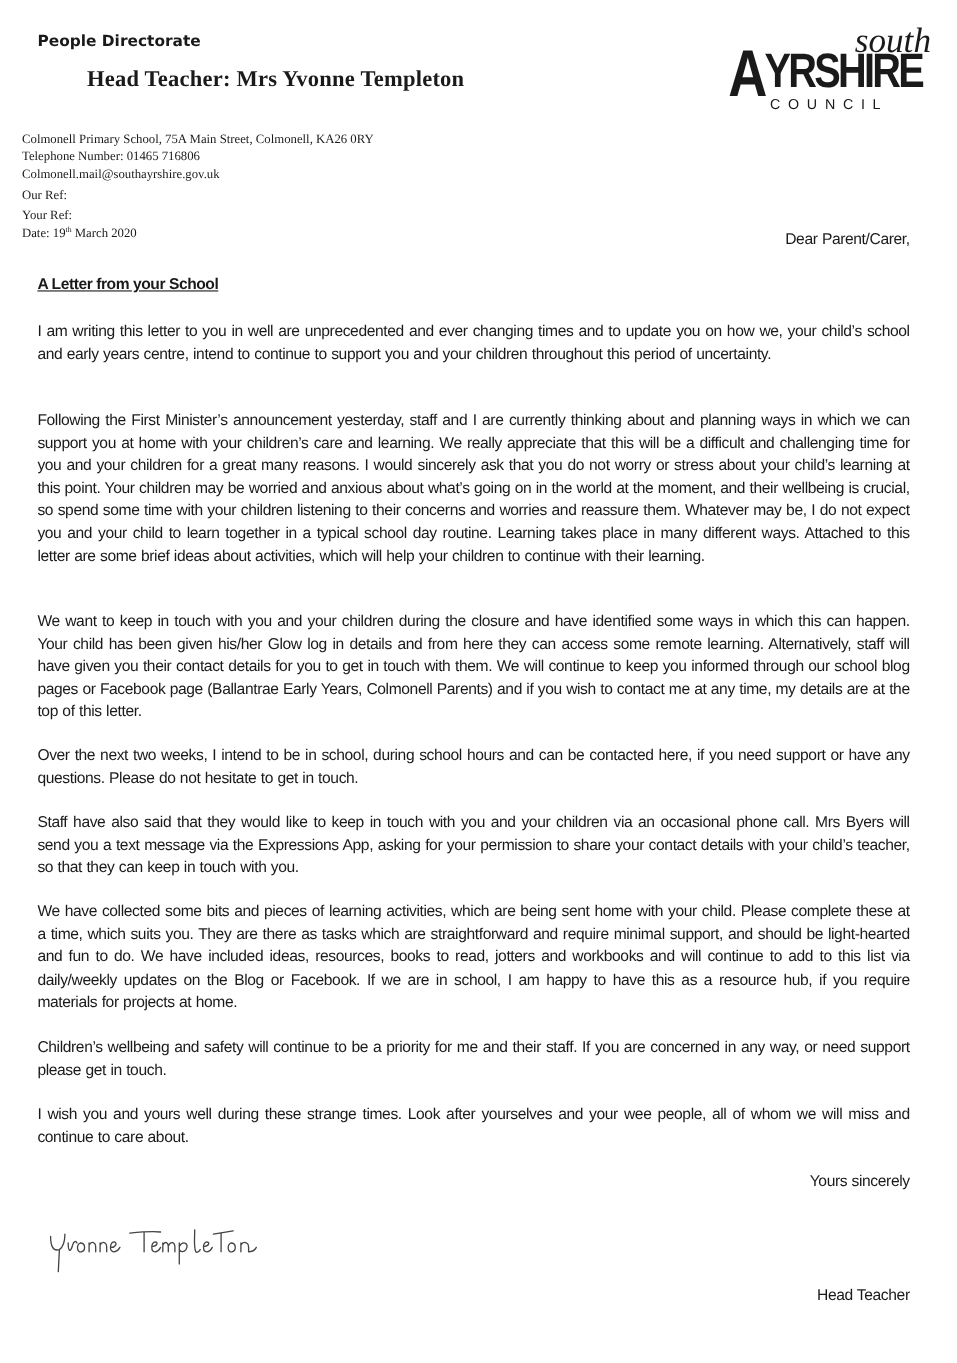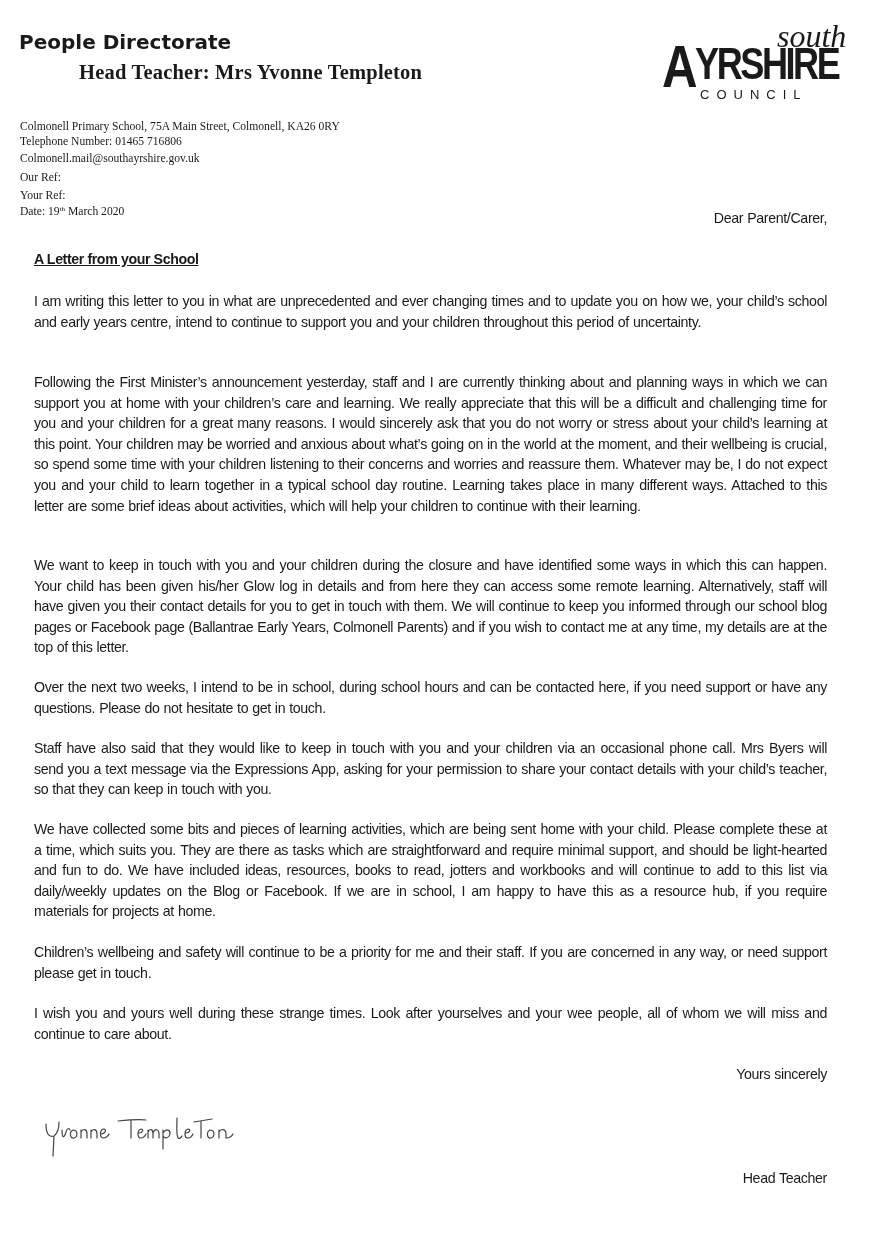--- a/index.html
+++ b/index.html
@@ -1,18 +1,18 @@
 <!DOCTYPE html>
 <html><head>
 <meta charset="utf-8">
 <style>
   html, body { margin: 0; padding: 0; background: #ffffff; }
   body { width: 870px; height: 1239px; position: relative; overflow: hidden; color: #1a1a1a; }
   .page { position: absolute; left: 0; top: 0; width: 870px; height: 1239px; }
-  .directorate { position: absolute; left: 19px; top: 30px; font-family: "DejaVu Sans", sans-serif; font-weight: bold; font-size: 20px; letter-spacing: 0px; }
+  .directorate { position: absolute; left: 34px; top: 30px; font-family: "DejaVu Sans", sans-serif; font-weight: bold; font-size: 14px; letter-spacing: 0px; }
   .headteacher { position: absolute; left: 34px; top: 61px; font-family: "Liberation Serif", serif; font-weight: bold; font-size: 20.5px; letter-spacing: 0.2px; margin-left: 45px; }
   .addr { position: absolute; left: 20px; font-family: Liberation Serif, serif; font-size: 11.6px; line-height: 14px; margin-top: 24px; }
   .addr sup { font-size: 7px; vertical-align: 4px; line-height: 0; }
   .logo { position: absolute; left: 660px; top: 18px; width: 170px; height: 90px; }
   .logo .south { position: absolute; left: 117px; top: 0; font-family: "Liberation Serif", serif; font-style: italic; font-size: 32px; color: #1a1a1a; }
   .logo .ayrshire { position: absolute; left: 2px; top: 19px; font-family: "Liberation Sans", sans-serif; font-weight: bold; font-size: 44px; letter-spacing: -3px; transform: scaleX(0.82); transform-origin: left top; color: #1a1a1a; line-height: 1; }
   .logo .ayrshire .big { font-size: 60px; vertical-align: -8px; }
   .logo .council { position: absolute; left: 40px; top: 69px; font-family: "Liberation Sans", sans-serif; font-size: 13px; letter-spacing: 7px; color: #1a1a1a; }
   .body-text { position: absolute; left: 34px; width: 793px; font-family: "Liberation Sans", sans-serif; font-size: 14.2px; line-height: 20.6px; letter-spacing: -0.35px; word-spacing: 0.4px; text-align: justify; }
   .body-text.left { text-align: right; }
@@ -37,21 +37,21 @@
   <div class="logo">
     <span class="south">south</span>
     <span class="ayrshire"><span class="big">A</span><span>YRSHIRE</span></span>
     <span class="council">COUNCIL</span>
   </div>
 
   <div class="body-text left" style="top:208px">Dear Parent/Carer,</div>
 
   <div class="subject">A Letter from your School</div>
 
-  <div class="body-text" style="top:291px">I am writing this letter to you in what are unprecedented and ever changing times and to update you on how we, your child’s school  and early years centre, intend to continue to support you and your children throughout this period of uncertainty.</div>
+  <div class="body-text" style="top:291px">I am writing this letter to you in well are unprecedented and ever changing times and to update you on how we, your child’s school  and early years centre, intend to continue to support you and your children throughout this period of uncertainty.</div>
   <div class="body-text" style="top:372px">Following the First Minister’s announcement yesterday, staff and I are currently thinking about and planning ways in which we can support you at home with your children’s care and learning.  We really appreciate that this will be a difficult and challenging time for you and your children for a great many reasons.  I would sincerely ask that you do not worry or stress about your child’s learning at this point.  Your children may be worried and anxious about what’s going on in the world at the moment, and their wellbeing is crucial, so spend some time with your children listening to their concerns and worries and reassure them. Whatever may be, I do not expect you and your child to learn together in a typical school day routine.  Learning takes place in many different ways.  Attached to this letter are some brief ideas about activities, which will help your children to continue with their learning.</div>
   <div class="body-text" style="top:555px">We want to keep in touch with you and your children during the closure and have identified some ways in which this can happen.  Your child has been given his/her Glow log in details and from here they can access some remote learning. Alternatively, staff will have given you their contact details for you to get in touch with them.  We will continue to keep you informed through our school blog pages or Facebook page (Ballantrae Early Years, Colmonell Parents) and if you wish to contact me at any time, my details are at the top of this letter.</div>
   <div class="body-text" style="top:677px">Over the next two weeks, I intend to be in school, during school hours and can be contacted here, if you need support or have any questions.  Please do not hesitate to get in touch.</div>
   <div class="body-text" style="top:738px">Staff have also said that they would like to keep in touch with you and your children via an occasional phone call.  Mrs Byers will send you a text message via the Expressions App, asking for your permission to share your contact details with your child’s teacher, so that they can keep in touch with you.</div>
   <div class="body-text" style="top:819px">We have collected some bits and pieces of learning activities, which are being sent home with your child.  Please complete these at a time, which suits you.  They are there as tasks which are straightforward and require minimal support, and should be light-hearted and fun to do.    We have included ideas, resources, books to read,  jotters and workbooks and will continue to add to this list via daily/weekly updates  on the Blog or Facebook.  If we are in school, I am happy to have this as a resource hub, if you require materials for projects at home.</div>
   <div class="body-text" style="top:942px">Children’s wellbeing and safety will continue to be a priority for me and their staff.  If you are concerned in any way, or need support please get in touch.</div>
   <div class="body-text" style="top:1003px">I wish you and yours well during these strange times.  Look after yourselves and your wee people, all of whom we will miss and continue to care about.</div>
 
   <div class="body-text left" style="top:1064px">Yours sincerely</div>
 

